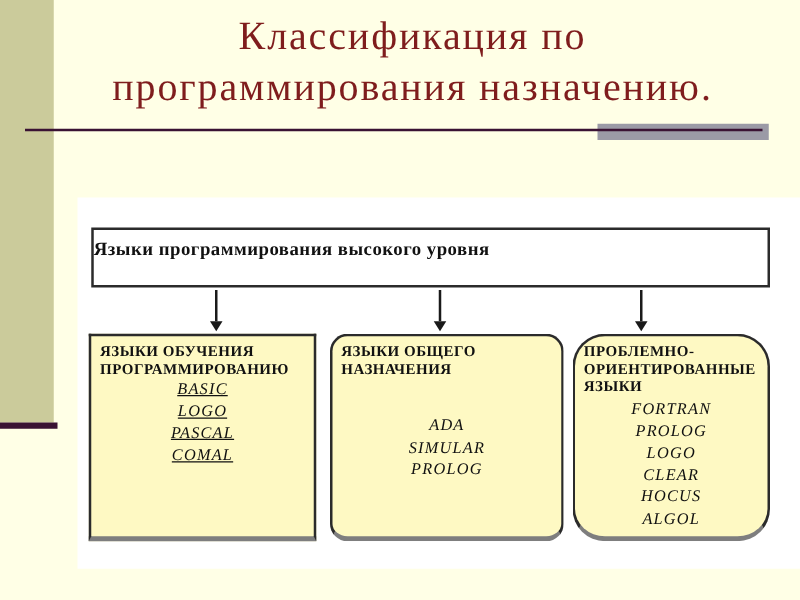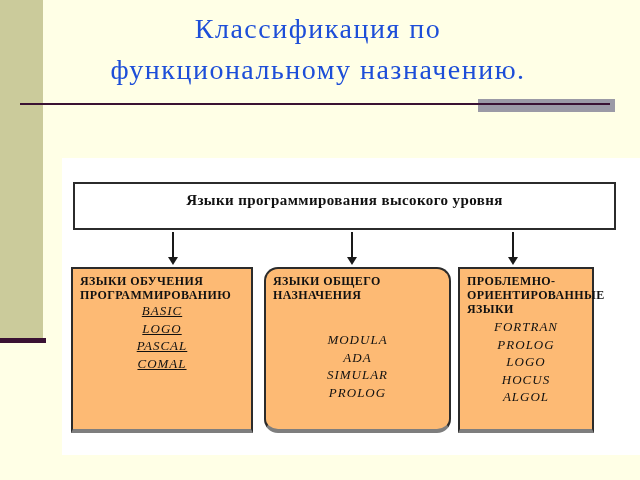--- a/index.html
+++ b/index.html
@@ -6,67 +6,67 @@
   body{
     width:640px;height:480px;position:relative;overflow:hidden;
     background:#FFFFE6;
     font-family:"Liberation Serif","DejaVu Serif",serif;
   }
   
   .accent-stripe{position:absolute;left:0;top:0;width:43px;height:338px;background:#CBCB9B;}
   .stripe-rule{position:absolute;left:0;top:338px;width:46px;height:5px;background:#3A1233;}
   
   .slide-title{
-    position:absolute;left:10px;top:8px;width:616px;
-    text-align:center;color:#1d4ed8;font-size:28px;line-height:41px;
+    position:absolute;left:22px;top:8px;width:616px;
+    text-align:center;color:#7f1d1d;font-size:32px;line-height:41px;
     letter-spacing:1.5px;
   }
   .title-accent-bar{position:absolute;left:478px;top:99px;width:137px;height:13px;background:#9B9AA6;z-index:1;}
   .title-rule{position:absolute;left:20px;top:103px;width:590px;height:2px;background:#3A1233;z-index:2;}
   
   .content-panel{position:absolute;left:62px;top:158px;width:578px;height:297px;background:#FFFFFF;}
   
   .root-box{
     position:absolute;left:73px;top:182px;width:543px;height:48px;box-sizing:border-box;
-    background:#fff;border:2px solid #2B2B2B;text-align:center;
+    background:#fff;border:2px solid #2B2B2B;
     font-weight:bold;font-size:15px;padding-top:8px;color:#111;letter-spacing:0.4px;
   }
   .arrow{position:absolute;top:232px;width:12px;height:33px;}
   .arrow .shaft{width:2px;height:25px;background:#1a1a1a;margin:0 auto;}
   .arrow .head{
     width:0;height:0;margin:0 auto;
     border-left:5px solid transparent;border-right:5px solid transparent;
     border-top:8px solid #1a1a1a;
   }
   .arrow-1{left:167px;} .arrow-2{left:346px;} .arrow-3{left:507px;}
   .branch-box{
-    position:absolute;top:267px;height:166px;box-sizing:border-box;background:#fdba74;
+    position:absolute;top:267px;height:166px;box-sizing:border-box;background:#fef9c3;
     border:2px solid #2B2B2B;border-bottom:4px solid #7E7E7E;color:#111;
   }
   .branch-1{left:71px;width:182px;}
   .branch-2{left:264px;width:187px;border-radius:14px;}
-  .branch-3{left:458px;width:136px;}
+  .branch-3{left:458px;width:158px;border-radius:26px;}
   .branch-heading{
     font-weight:bold;font-size:12px;line-height:14px;letter-spacing:0.4px;
     padding:5px 6px 0 7px;
   }
   .language-list{text-align:center;font-style:italic;font-size:13px;line-height:17.5px;letter-spacing:1px;}
   .branch-1 .language-list{text-decoration:underline;}
   .branch-2 .language-list{margin-top:29px;}
   .branch-3 .language-list{margin-top:2px;font-style:italic;}
 </style>
 </head>
 <body>
 
 <div class="accent-stripe"></div>
 <div class="stripe-rule"></div>
 
 <div class="slide-title">
   <div>Классификация по</div>
-  <div>функциональному назначению.</div>
+  <div>программирования назначению.</div>
 </div>
 <div class="title-accent-bar"></div>
 <div class="title-rule"></div>
 
 <div class="content-panel"></div>
 
 <div class="root-box">
   <span>Языки программирования высокого уровня</span>
 </div>
 
@@ -89,29 +89,29 @@
     <div>BASIC</div>
     <div>LOGO</div>
     <div>PASCAL</div>
     <div>COMAL</div>
   </div>
 </div>
 
 <div class="branch-box branch-2">
   <div class="branch-heading">ЯЗЫКИ ОБЩЕГО НАЗНАЧЕНИЯ</div>
   <div class="language-list">
-    <div>MODULA</div>
     <div>ADA</div>
     <div>SIMULAR</div>
     <div>PROLOG</div>
   </div>
 </div>
 
 <div class="branch-box branch-3">
   <div class="branch-heading">ПРОБЛЕМНО-ОРИЕНТИРОВАННЫЕ ЯЗЫКИ</div>
   <div class="language-list">
     <div>FORTRAN</div>
     <div>PROLOG</div>
     <div>LOGO</div>
+    <div>CLEAR</div>
     <div>HOCUS</div>
     <div>ALGOL</div>
   </div>
 </div>
 
 </body></html>

